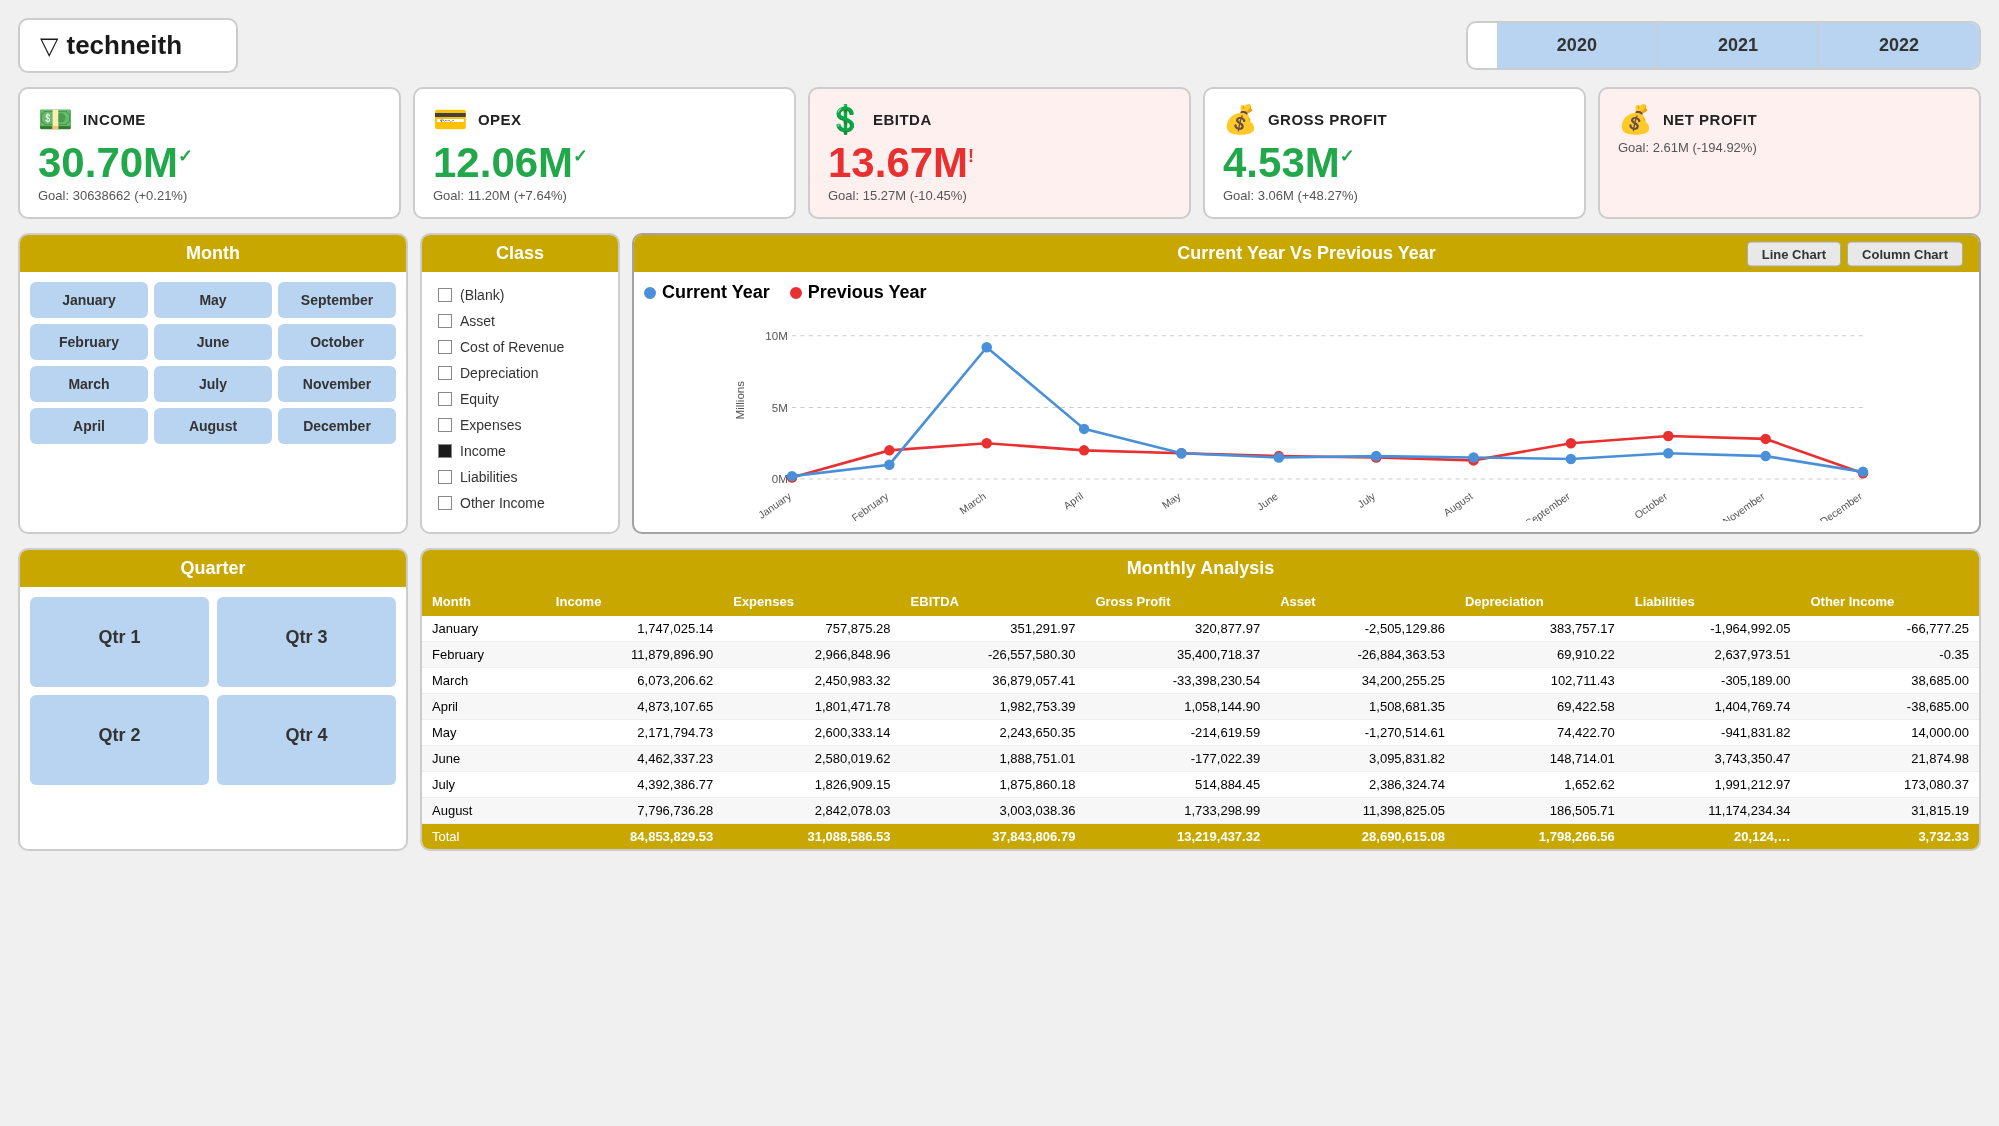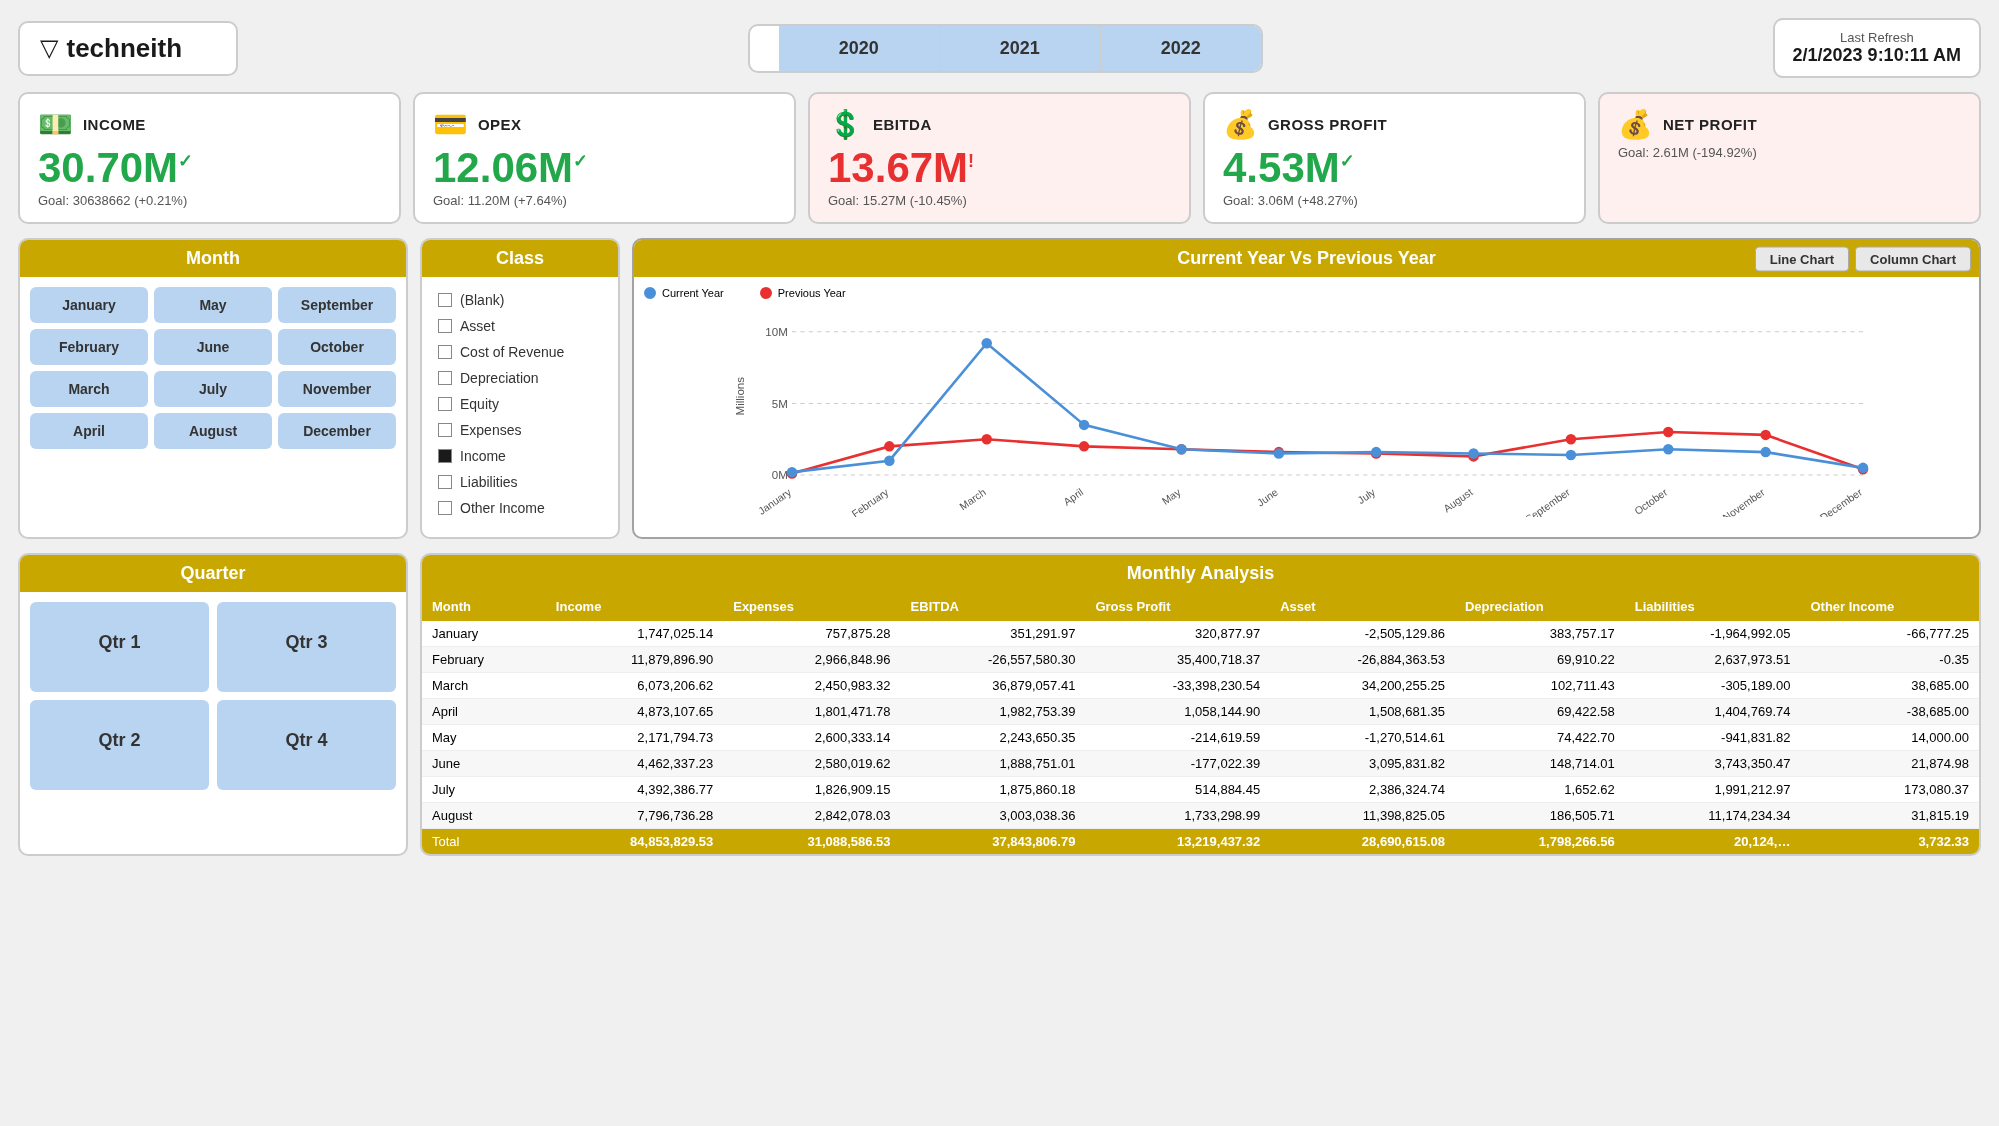--- a/index.html
+++ b/index.html
@@ -43,24 +43,24 @@
     
     .class-panel { background: white; border: 2px solid #ccc; border-radius: 10px; overflow: hidden; min-width: 200px; }
     .class-list { padding: 10px 16px; }
     .class-item { display: flex; align-items: center; gap: 8px; padding: 5px 0; font-size: 14px; color: #333; cursor: pointer; }
     .class-checkbox { width: 14px; height: 14px; border: 1px solid #888; background: white; flex-shrink: 0; }
     .class-checkbox.checked { background: #1a1a1a; }
 
     
     .chart-panel { background: white; border: 2px solid #a3a3a3; border-radius: 10px; overflow: hidden; flex: 1; }
     .chart-header { background: #c8a800; color: white; font-size: 18px; font-weight: 700; text-align: center; padding: 8px; display: flex; align-items: center; justify-content: center; position: relative; }
-    .chart-buttons { position: absolute; right: 8px; top: 50%; transform: translateY(-50%); display: flex; gap: 6px; }
+    .chart-buttons { position: absolute; right: 16px; top: 50%; transform: translateY(-50%); display: flex; gap: 6px; }
     .chart-btn { background: #e8e8e8; border: 1px solid #aaa; border-radius: 4px; padding: 4px 14px; font-size: 13px; font-weight: 600; cursor: pointer; color: #333; }
     .chart-content { padding: 10px; height: 260px; position: relative; }
-    .chart-legend { display: flex; gap: 36px; font-size: 11px; margin-bottom: 8px; }
+    .chart-legend { display: flex; gap: 20px; font-size: 18px; margin-bottom: 8px; font-weight: bold; }
     .legend-item { display: flex; align-items: center; gap: 6px; }
     .legend-dot { width: 12px; height: 12px; border-radius: 50%; border: 2px solid; }
     .legend-dot.blue { border-color: #4a90d9; background: #4a90d9; }
     .legend-dot.red { border-color: #e83030; background: #e83030; }
     .svg-chart { width: 100%; height: 210px; }
 
     
     .bottom-row { display: flex; gap: 12px; }
 
     
@@ -91,24 +91,20 @@
       <span class="logo-icon">▽</span>
       <span class="logo-text">techneith</span>
     </div>
 
     <div class="year-tabs">
       <div class="year-tab">2020</div>
       <div class="year-tab">2021</div>
       <div class="year-tab">2022</div>
     </div>
 
-    <div class="refresh-box">
-      <div class="refresh-label">Last Refresh</div>
-      <div class="refresh-value">2/1/2023 9:10:11 AM</div>
-    </div>
   </div>
 
   <div class="kpi-row" id="kpi-row">
       <div class="kpi-card">
     <div class="kpi-header">
       <span class="kpi-icon">💵</span>
       <span class="kpi-title">INCOME</span>
     </div>
     <div class="kpi-value green">30.70M<sup style="font-size:18px">✓</sup></div>
     <div class="kpi-goal">Goal: 30638662 (+0.21%)</div>

